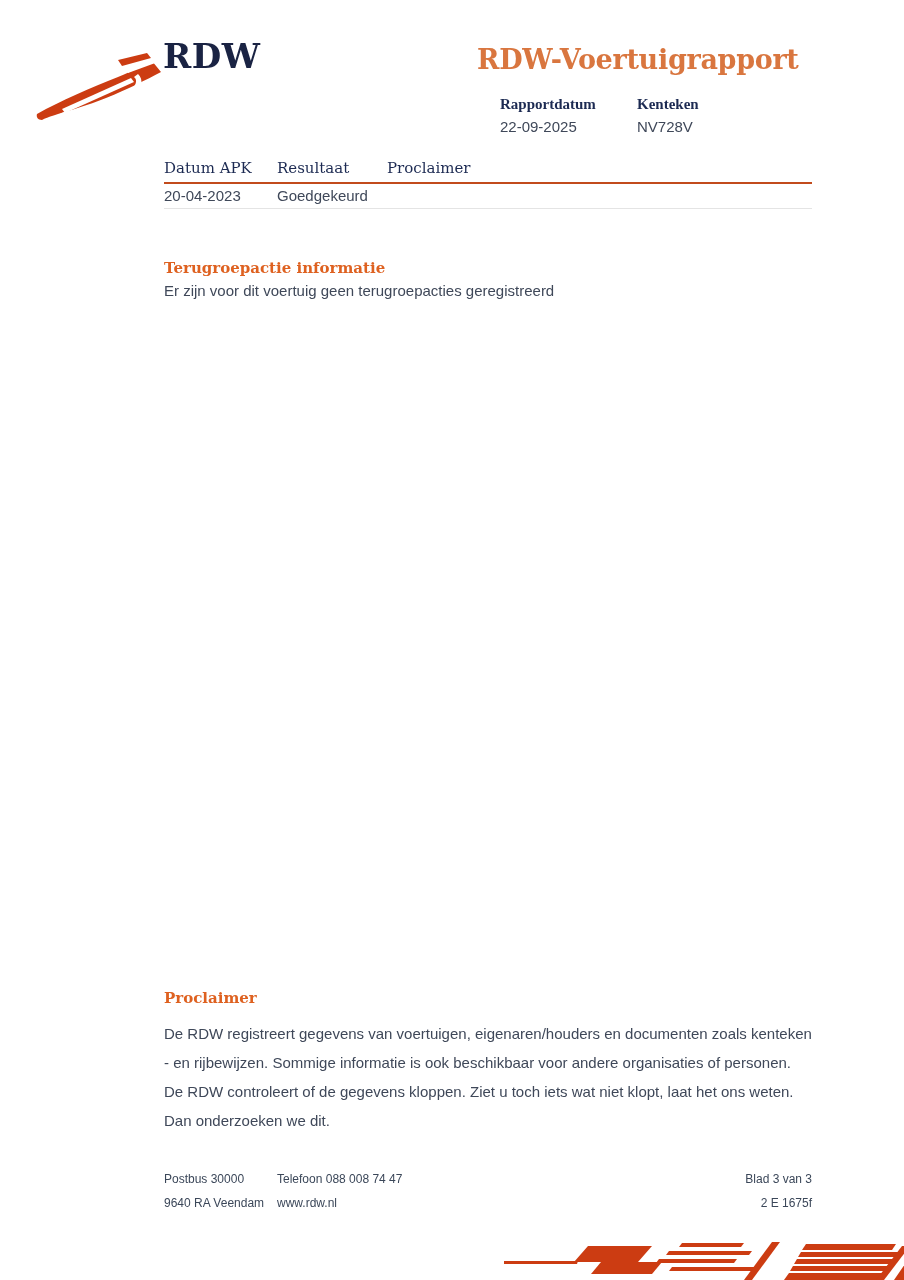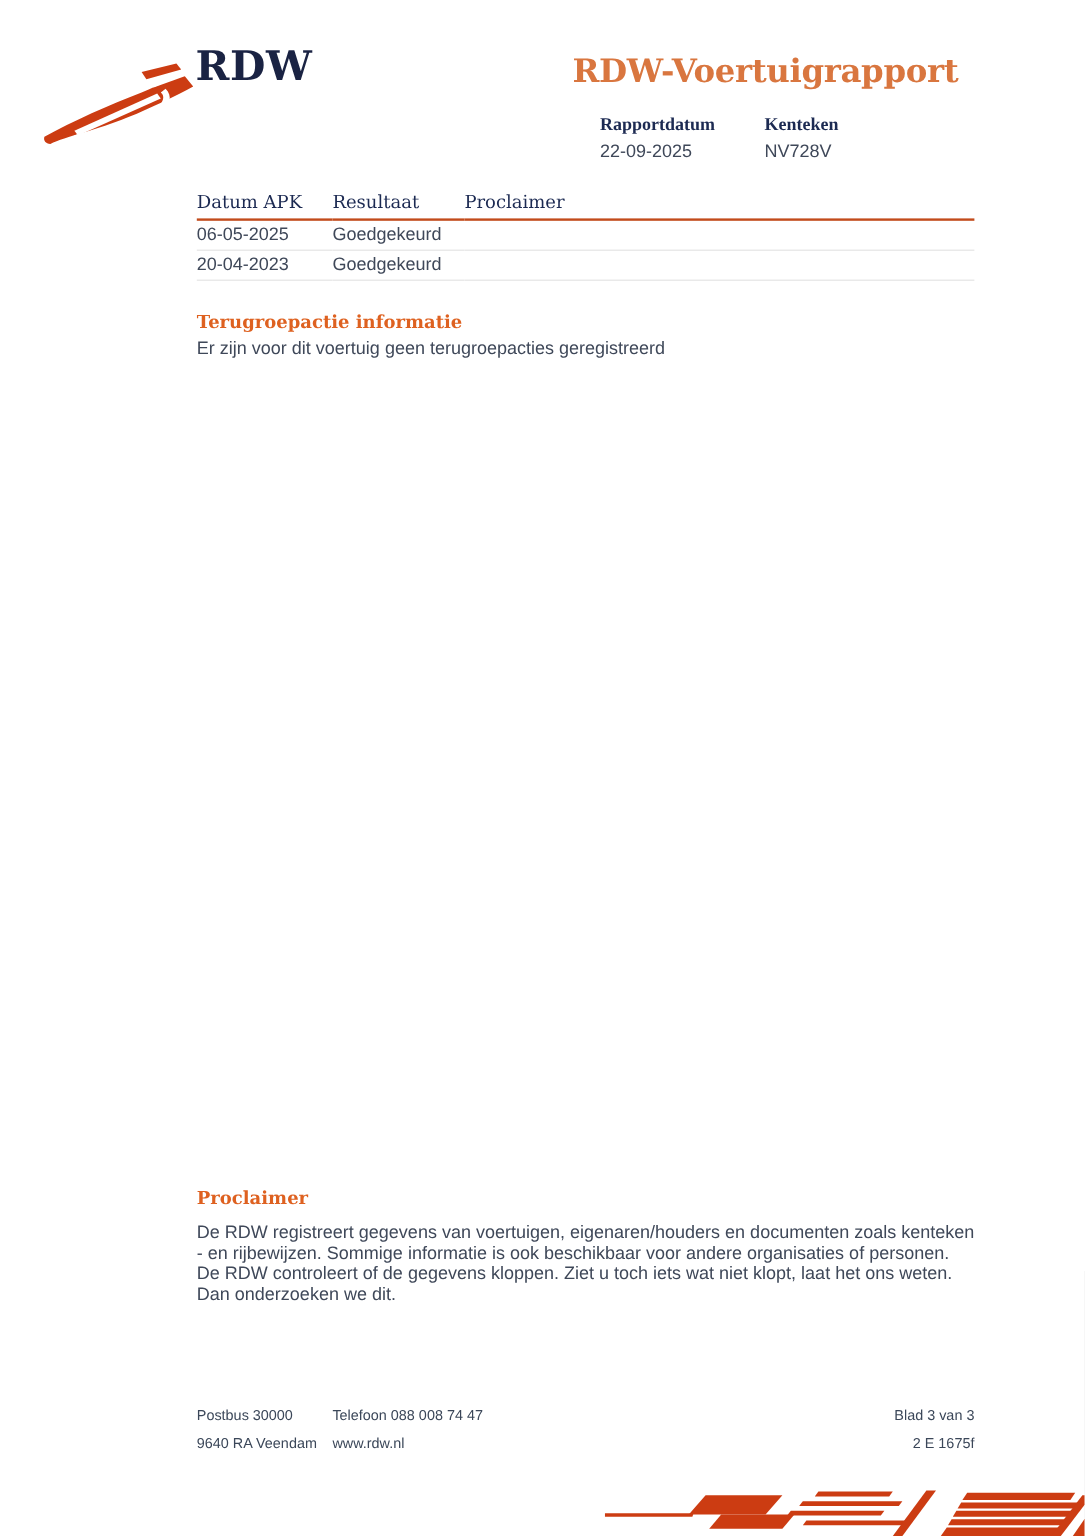--- a/index.html
+++ b/index.html
@@ -96,21 +96,21 @@
     font-size: 15px;
     color: #3f4859;
     text-align: center;
   }
   .proclaimer-heading { top: 989px; }
   .proclaimer-body {
     position: absolute;
     left: 164px; top: 1019px;
     width: 650px;
     font-size: 15px;
-    line-height: 17px;
+    line-height: 29px;
     color: #3f4859;
   }
 
   
   .footer-cell {
     position: absolute;
     font-size: 12px;
     color: #3b4759;
     white-space: nowrap;
   }
@@ -150,25 +150,20 @@
 
   <table class="apk-table">
     <thead>
       <tr>
         <th class="col-datum">Datum APK</th>
         <th class="col-resultaat">Resultaat</th>
         <th>Proclaimer</th>
       </tr>
     </thead>
     <tbody>
-      <tr>
-        <td>06-05-2025</td>
-        <td>Goedgekeurd</td>
-        <td></td>
-      </tr>
       <tr>
         <td>20-04-2023</td>
         <td>Goedgekeurd</td>
         <td></td>
       </tr>
     </tbody>
   </table>
 
   <div class="section-heading recall-heading">Terugroepactie informatie</div>
   <div class="recall-body">Er zijn voor dit voertuig geen terugroepacties geregistreerd</div>

